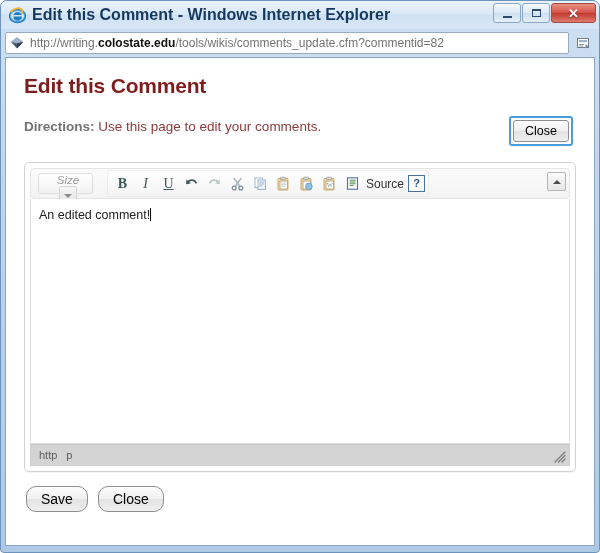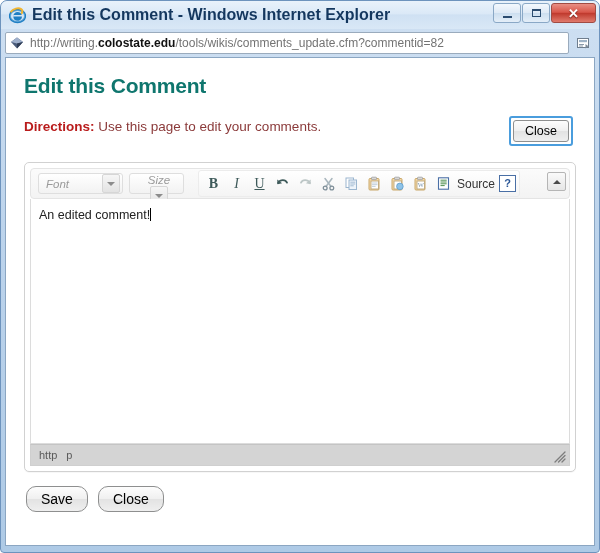--- a/index.html
+++ b/index.html
@@ -134,37 +134,37 @@
     border: 1px solid #8ba6c2;
     box-sizing: border-box;
     overflow: hidden;
   }
 
   .page-inner { padding: 16px 18px 0 18px; }
 
   .page-title {
     font-size: 21px;
     font-weight: bold;
-    color: #0f766e;
+    color: #7f1d1d;
     margin: 0 0 18px 0;
     letter-spacing: -0.2px;
   }
 
   .directions-row {
     display: flex;
     align-items: flex-start;
     justify-content: space-between;
     margin-bottom: 16px;
   }
   .directions {
     font-size: 13.5px;
     color: #8b3a3a;
     padding-top: 3px;
   }
-  .directions b { color: #b91c1c; font-weight: bold; text-align: center; }
+  .directions b { color: #737373; font-weight: bold; text-align: center; }
 
   .close-top-wrap {
     padding: 2px;
     border: 2px solid #4a9ddd;
     border-radius: 3px;
     background: transparent;
     flex: 0 0 auto;
     margin-right: 3px;
   }
   .btn {
@@ -408,26 +408,20 @@
         <div class="close-top-wrap">
           <button class="btn">Close</button>
         </div>
       </div>
 
       <div class="editor">
 
         <div class="toolbar">
 
           <div class="tb-strip plain">
-            <div class="combo font">
-              <span class="lbl">Font</span>
-              <span class="arrowbox">
-                  <span class="caret-dn"></span>
-                </span>
-            </div>
             <div class="combo size">
               <span class="lbl">Size</span>
               <span class="arrowbox">
                   <span class="caret-dn"></span>
                 </span>
             </div>
           </div>
 
           <div class="tb-strip">
 

